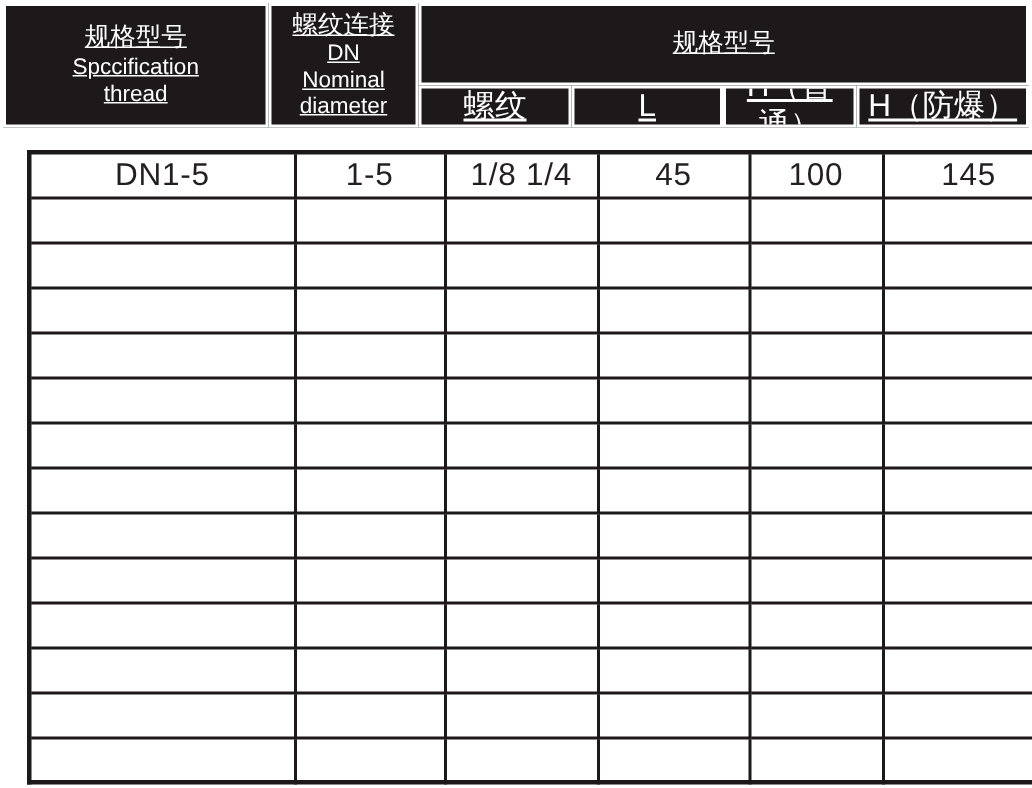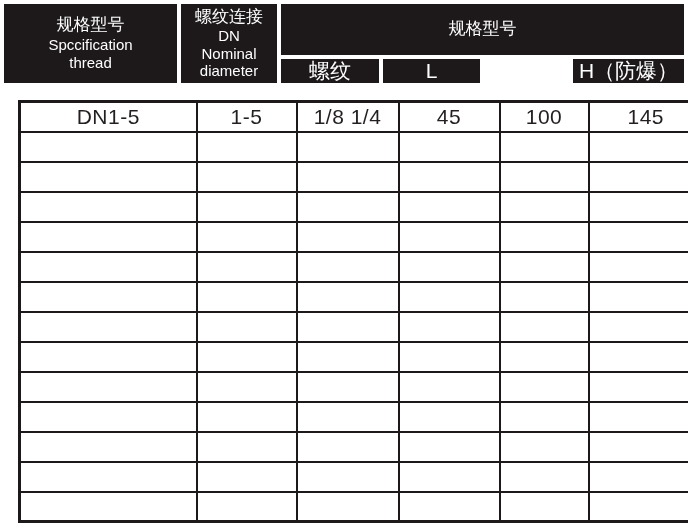--- a/index.html
+++ b/index.html
@@ -26,20 +26,21 @@
     color: var(--header-text, #ffffff);
     border: 2px solid #ffffff;
     display: flex;
     flex-direction: column;
     align-items: center;
     justify-content: center;
     text-align: center;
     line-height: 1.22;
     font-size: 15px;
     overflow: hidden;
+    text-decoration: underline;
   }
   .hcell .zh { font-size: 17px; }
   .cell-spec   { grid-column: 1; grid-row: 1 / 3; }
   .cell-dn     { grid-column: 2; grid-row: 1 / 3; line-height: 1.18; }
   .cell-thread { grid-column: 3 / 7; grid-row: 1; }
   .cell-thread .en { font-size: 16px; }
   .cell-sub    { grid-row: 2; font-size: 21px; text-align: center; }
   .sub-0 { grid-column: 3; }
   .sub-1 { grid-column: 4; }
   .sub-2 { grid-column: 5; }
@@ -84,20 +85,21 @@
       <div>Nominal</div>
       <div>diameter</div>
     </div>
 
     <div class="hcell cell-thread">
       <div class="zh">规格型号</div>
     </div>
 
     <div class="hcell cell-sub sub-0">螺纹</div>
     <div class="hcell cell-sub sub-1">L</div>
+    <div class="hcell cell-sub sub-2">H（普通）</div>
     <div class="hcell cell-sub sub-3">H（防爆）</div>
   </div>
 
   <table class="spec-body">
     <colgroup>
         <col style="width: 177px;">
         <col style="width: 100px;">
         <col style="width: 102px;">
         <col style="width: 101px;">
         <col style="width: 89px;">

